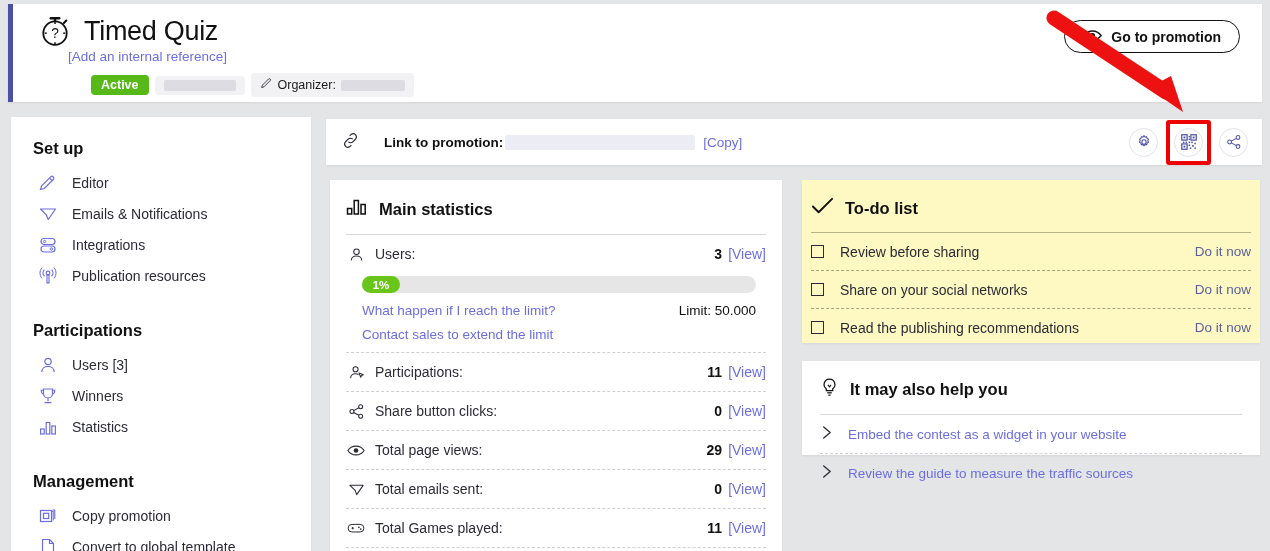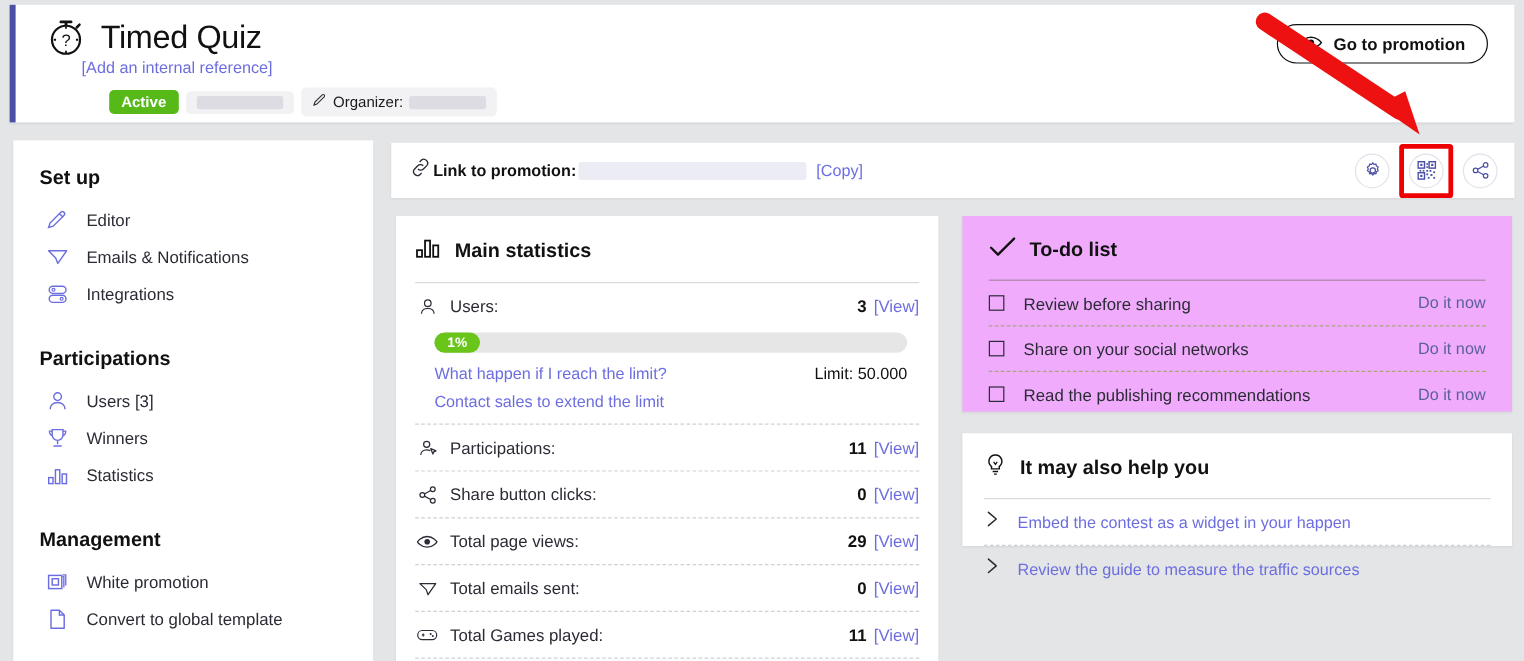--- a/index.html
+++ b/index.html
@@ -55,21 +55,21 @@
     font-size: 14px; color: #2b2b35; cursor: pointer; padding-left: 4px;
   }
   .side-ico { width: 22px; height: 22px; flex: none; display: flex; align-items: center; justify-content: center; }
 
   
   .linkbar {
     position: absolute; left: 326px; top: 119px; width: 936px; height: 46px;
     background: #fff; box-shadow: 0 1px 2px rgba(0,0,0,.07);
     display: flex; align-items: center; padding: 0 14px;
   }
-  .link-label { font-size: 13.5px; font-weight: 700; color: #111; margin-left: 0; }
+  .link-label { font-size: 13.5px; font-weight: 700; color: #111; margin-left: 23px; }
   .link-redact { width: 190px; height: 15px; background: #ececf5; border-radius: 2px; margin: 0 2px; }
   .copy-link { font-size: 13.5px; color: #6c6ee0; cursor: pointer; margin-left: 6px; }
   .icon-btns { margin-left: auto; display: flex; align-items: center; gap: 8px; }
   .circ-btn {
     width: 29px; height: 29px; border-radius: 50%; border: 1px solid #e2e2ea;
     background: #fff; display: flex; align-items: center; justify-content: center; cursor: pointer;
   }
   .qr-wrap { position: relative; padding: 4px; border: 4px solid #ee0000; border-radius: 3px; }
 
   
@@ -94,21 +94,21 @@
     font-weight: 700; display: flex; align-items: center; justify-content: center;
   }
   .limit-row { display: flex; align-items: center; padding: 4px 10px 0 16px; }
   .limit-q { font-size: 13.5px; color: #6c6ee0; cursor: pointer; }
   .limit-v { margin-left: auto; font-size: 13.5px; color: #111; }
   .limit-row2 { padding: 7px 10px 9px 16px; }
 
   
   .todo {
     position: absolute; left: 802px; top: 180px; width: 458px; height: 163px;
-    background: #f0abfc; box-shadow: 0 1px 2px rgba(0,0,0,.07); padding: 12px 22px 0;
+    background: #fef9c3; box-shadow: 0 1px 2px rgba(0,0,0,.07); padding: 12px 9px 0;
   }
   .todo .rule { background: #5c5c3d; opacity: .45; }
   .todo-row { display: flex; align-items: center; height: 37px; }
   .chk { width: 13px; height: 13px; border: 1.6px solid #2b2b35; flex: none; cursor: pointer; }
   .todo-lbl { font-size: 14px; color: #2b2b35; margin-left: 16px; }
   .doit { margin-left: auto; font-size: 13.5px; color: #5b5f9e; cursor: pointer; }
   .rule-dash-t { height: 0; border-top: 1px dashed #a9a47a; }
 
   
   .help {
@@ -196,20 +196,31 @@
       <span class="side-ico">
         <svg viewBox="0 0 20 20" width="20" height="20">
           <rect x="3" y="3.5" width="14" height="6" rx="3" fill="none" stroke="#6c6ee0" stroke-width="1.2"></rect>
           <circle cx="6.6" cy="6.5" r="1.2" fill="none" stroke="#6c6ee0" stroke-width="1"></circle>
           <rect x="3" y="11" width="14" height="6" rx="3" fill="none" stroke="#6c6ee0" stroke-width="1.2"></rect>
           <circle cx="13.4" cy="14" r="1.2" fill="none" stroke="#6c6ee0" stroke-width="1"></circle>
         </svg>
       </span>
       <span>Integrations</span>
     </div>
+    <div class="side-item">
+      <span class="side-ico">
+        <svg viewBox="0 0 20 20" width="20" height="20">
+          <circle cx="10" cy="7" r="1.8" fill="none" stroke="#6c6ee0" stroke-width="1.2"></circle>
+          <path d="M6.4 3.6a5 5 0 000 6.8M13.6 3.6a5 5 0 010 6.8" fill="none" stroke="#6c6ee0" stroke-width="1.2"></path>
+          <path d="M3.9 1.6a8.4 8.4 0 000 10.8M16.1 1.6a8.4 8.4 0 010 10.8" fill="none" stroke="#6c6ee0" stroke-width="1"></path>
+          <path d="M9 9.3h2v7.6H9z" fill="none" stroke="#6c6ee0" stroke-width="1.1"></path>
+        </svg>
+      </span>
+      <span>Publication resources</span>
+    </div>
 
     <div class="side-h gap">Participations</div>
     <div class="side-item">
       <span class="side-ico">
         <svg viewBox="0 0 20 20" width="20" height="20">
           <circle cx="10" cy="6.5" r="3.2" fill="none" stroke="#6c6ee0" stroke-width="1.2"></circle>
           <path d="M3.8 17c0-3.4 2.8-5.6 6.2-5.6s6.2 2.2 6.2 5.6" fill="none" stroke="#6c6ee0" stroke-width="1.2"></path>
         </svg>
       </span>
       <span>Users [3]</span>
@@ -238,21 +249,21 @@
 
     <div class="side-h gap">Management</div>
     <div class="side-item">
       <span class="side-ico">
         <svg viewBox="0 0 20 20" width="20" height="20">
           <rect x="2.5" y="4.5" width="11" height="11" fill="none" stroke="#6c6ee0" stroke-width="1.2"></rect>
           <rect x="5.5" y="7.3" width="5.2" height="5.2" fill="none" stroke="#6c6ee0" stroke-width="1.2"></rect>
           <path d="M15.2 14.6V5.5h-1.2M16.8 13V4h-2.4" fill="none" stroke="#6c6ee0" stroke-width="1.1"></path>
         </svg>
       </span>
-      <span>White promotion</span>
+      <span>Copy promotion</span>
     </div>
     <div class="side-item">
       <span class="side-ico">
         <svg viewBox="0 0 20 20" width="20" height="20">
           <path d="M4.5 2.5h7l4 4v11h-11z" fill="none" stroke="#6c6ee0" stroke-width="1.2" stroke-linejoin="round"></path>
           <path d="M11.5 2.5v4h4" fill="none" stroke="#6c6ee0" stroke-width="1.2"></path>
         </svg>
       </span>
       <span>Convert to global template</span>
     </div>
@@ -469,21 +480,21 @@
       </span>
       <span class="card-title">It may also help you</span>
     </div>
     <div class="rule"></div>
     <div class="help-row">
       <span>
         <svg viewBox="0 0 14 18" width="13" height="17">
           <path d="M4 3l7 6-7 6" fill="none" stroke="#2b2b35" stroke-width="1.4" stroke-linecap="round" stroke-linejoin="round"></path>
         </svg>
       </span>
-      <span class="help-lbl">Embed the contest as a widget in your happen</span>
+      <span class="help-lbl">Embed the contest as a widget in your website</span>
     </div>
     <div class="rule-dash"></div>
     <div class="help-row">
       <span>
         <svg viewBox="0 0 14 18" width="13" height="17">
           <path d="M4 3l7 6-7 6" fill="none" stroke="#2b2b35" stroke-width="1.4" stroke-linecap="round" stroke-linejoin="round"></path>
         </svg>
       </span>
       <span class="help-lbl">Review the guide to measure the traffic sources</span>
     </div>

